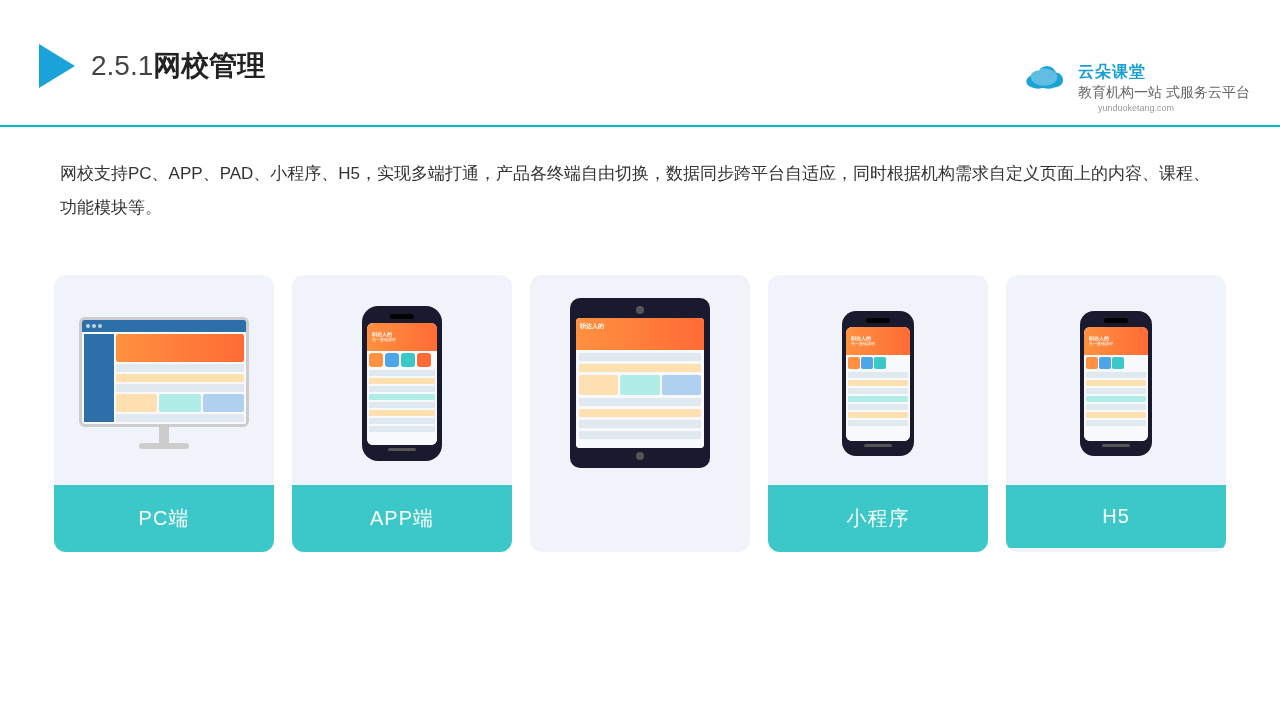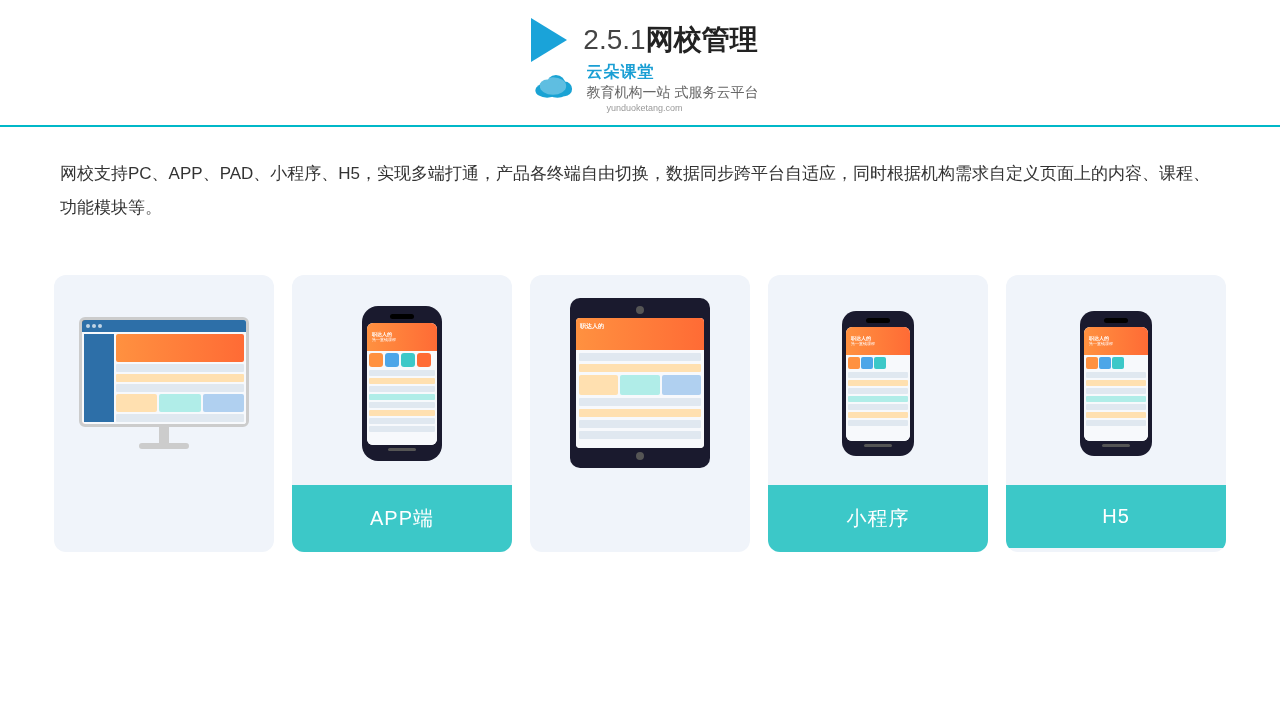--- a/index.html
+++ b/index.html
@@ -11,21 +11,20 @@
       overflow: hidden;
     }
 
     
     .header {
       display: flex;
       align-items: center;
       justify-content: space-between;
       padding: 18px 30px 12px 39px;
       border-bottom: 2px solid #00b8c8;
-      flex-direction: column;
     }
     .header-left {
       display: flex;
       align-items: center;
       gap: 16px;
     }
     .play-icon {
       width: 0;
       height: 0;
       border-top: 22px solid transparent;
@@ -41,22 +40,23 @@
       font-weight: normal;
       color: #444;
     }
     .logo-area {
       display: flex;
       flex-direction: column;
       align-items: center;
     }
     .logo-cloud {
       display: flex;
-      align-items: flex-end;
+      align-items: flex-start;
       gap: 12px;
+      margin-top: 44px;
     }
     .cloud-icon {
       width: 44px;
       height: 30px;
     }
     .logo-text-main {
       font-size: 16px;
       font-weight: bold;
       color: #1a9fd4;
       letter-spacing: 1px;
@@ -420,20 +420,21 @@
                   <div class="screen-row"></div>
                 </div>
               </div>
             </div>
           </div>
         </div>
         <div class="monitor-stand"></div>
         <div class="monitor-base"></div>
       </div>
     </div>
+    <div class="card-label">PC端</div>
   </div>
 
   <div class="card">
     <div class="card-image-area">
       <div class="phone-device">
         <div class="phone-outer">
           <div class="phone-notch"></div>
           <div class="phone-screen">
             <div class="phone-screen-top">
               <div style="display:flex;flex-direction:column;padding:2px 2px;">

